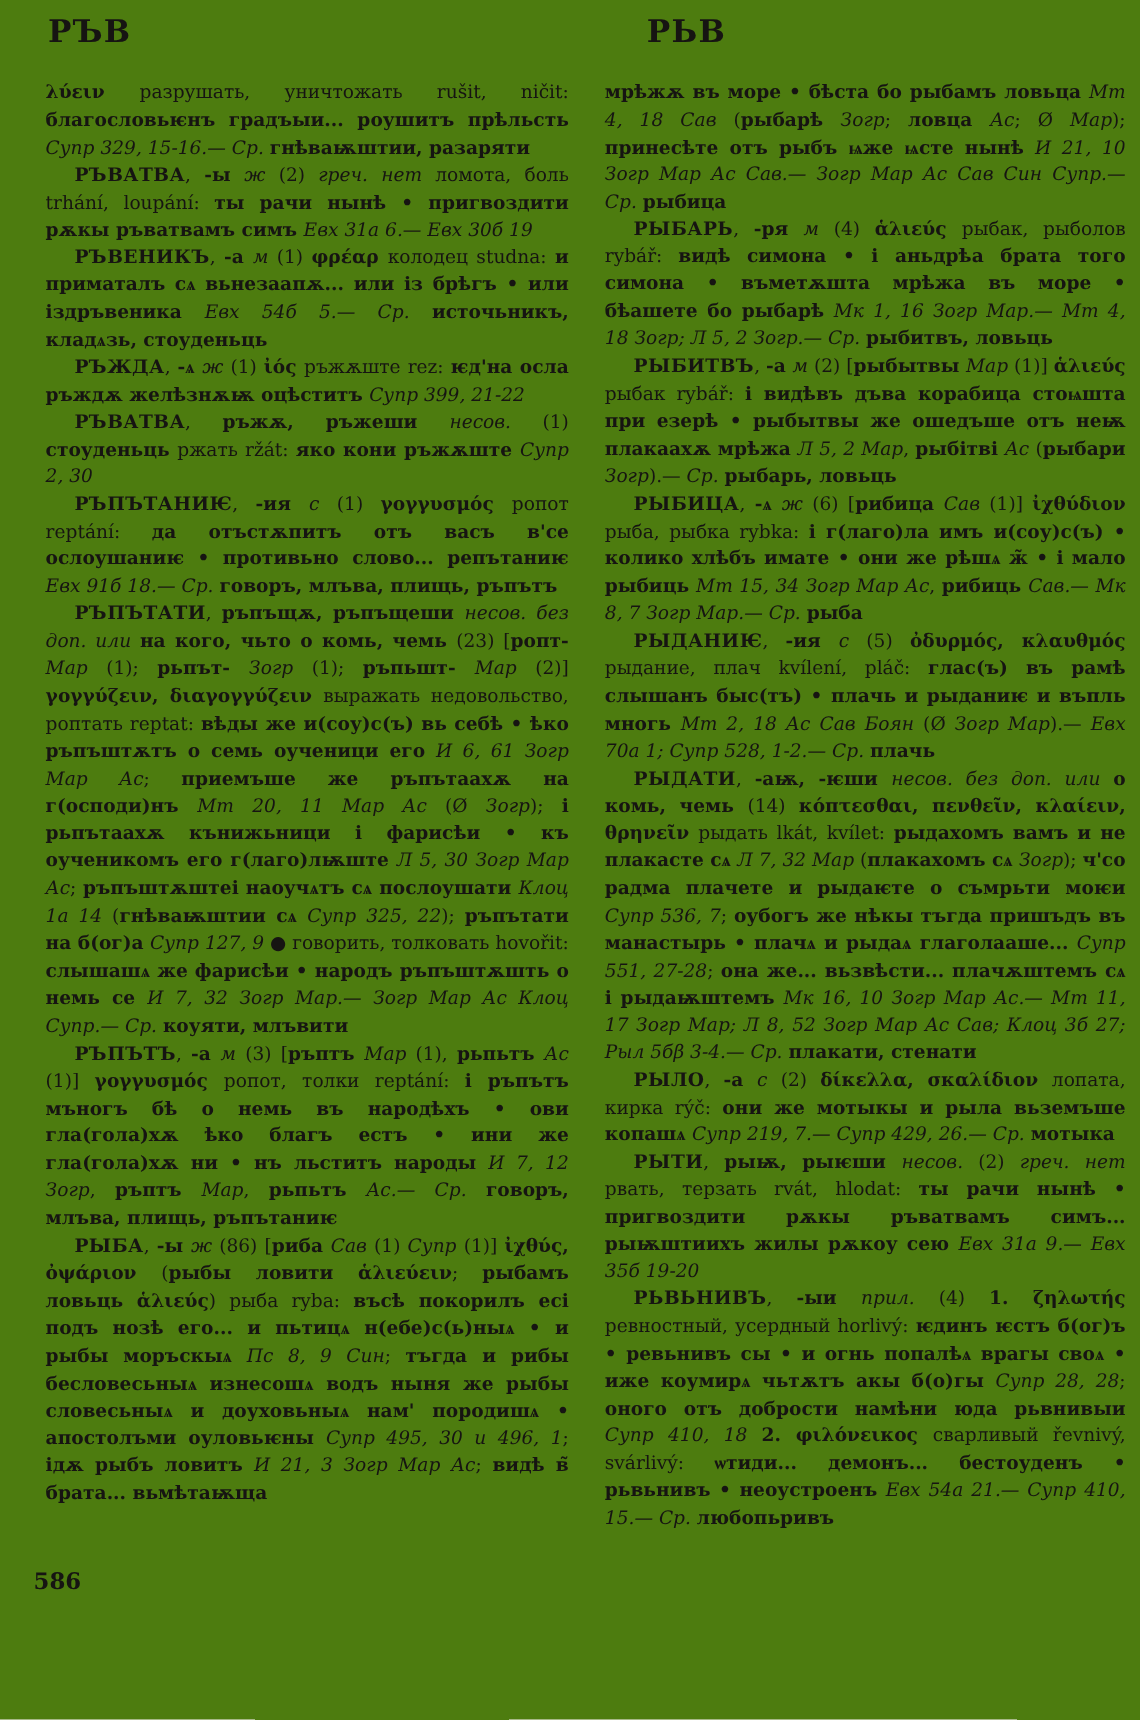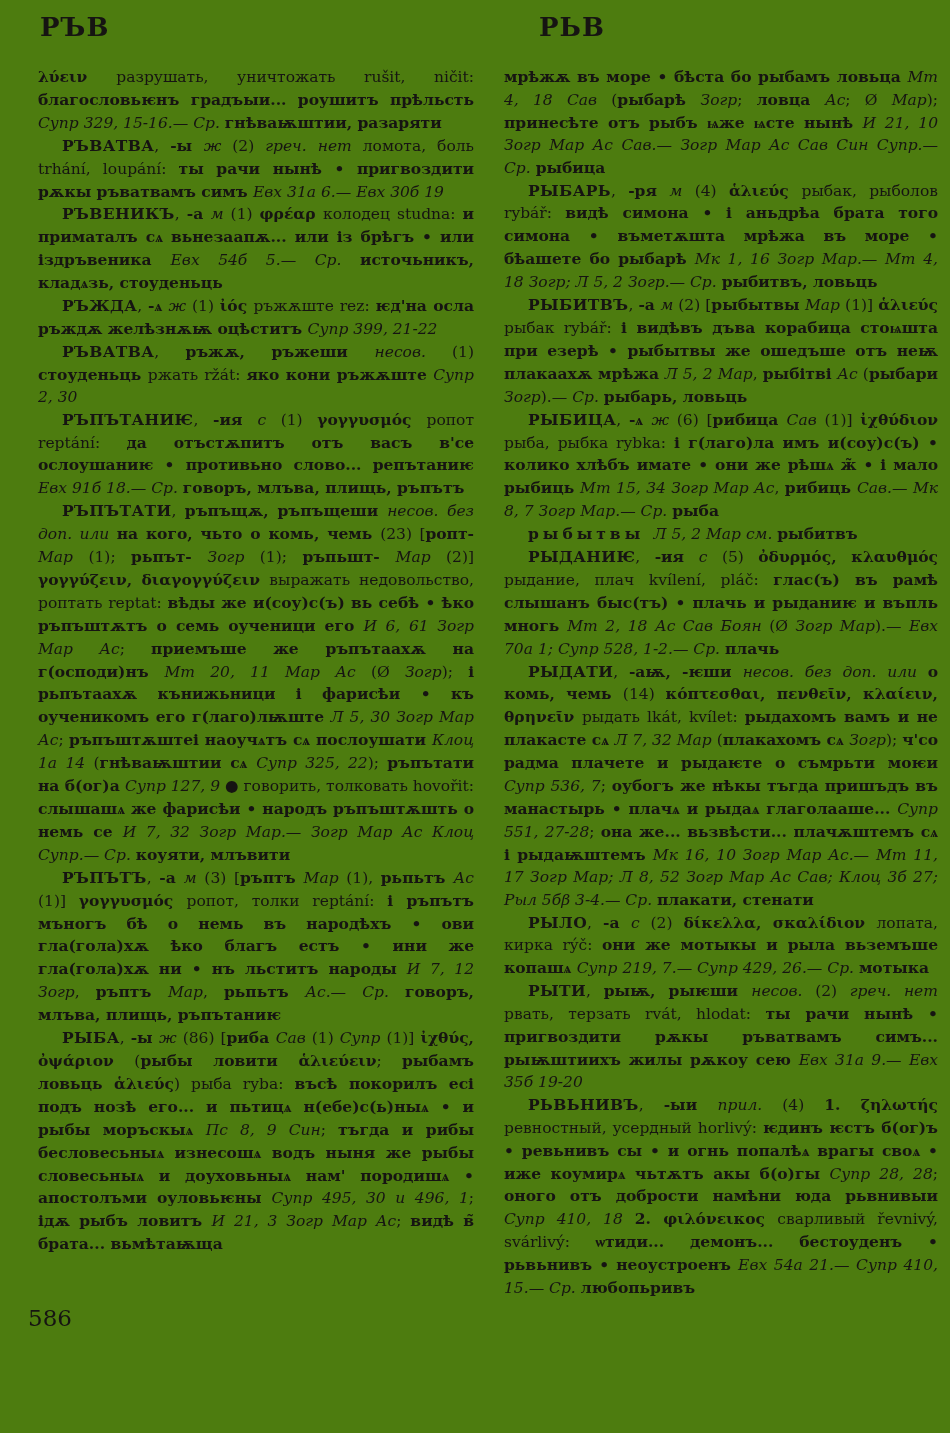--- a/index.html
+++ b/index.html
@@ -18,21 +18,21 @@
   }
   #col-right .rh{margin-left:35px;}
   .para{margin:0;text-indent:24px;}
   .para.noind{text-indent:0;}
   .seg-b{font-weight:bold;letter-spacing:0.4px;margin-top:20px;}
   .seg-o{font-weight:bold;}
   .seg-i{font-style:italic;}
   .seg-g{font-weight:bold;}
   .seg-n{font-weight:bold;}
   .seg-sp{font-weight:bold;letter-spacing:4px;}
-  .pagenum{position:absolute;left:28px;top:1308px;font-weight:normal;font-size:23px;}
+  .pagenum{position:absolute;left:28px;top:1308px;font-weight:bold;font-size:19px;}
 </style>
 </head>
 <body>
 
 <div class="page">
   <div class="col" id="col-left">
     <div class="rh">РЪВ</div>
     <div>
         <p class="para noind"><span class="seg-g">λύειν </span><span>разрушать, уничтожать rušit, ničit: </span><span class="seg-o">благословьѥнъ градъыи... роушитъ прѣльсть </span><span class="seg-i">Супр 329, 15-16.— Ср. </span><span class="seg-o">гнѣваѭштии, разаряти</span></p>
         <p class="para"><span class="seg-b">РЪВАТВА</span><span>, </span><span class="seg-o">-ы </span><span class="seg-i">ж </span><span>(2) </span><span class="seg-i">греч. нет </span><span>ломота, боль trhání, loupání: </span><span class="seg-o">ты рачи нынѣ • пригвоздити рѫкы ръватвамъ симъ </span><span class="seg-i">Евх 31а 6.— Евх 30б 19</span></p>
@@ -45,21 +45,20 @@
         <p class="para"><span class="seg-b">РЫБА</span><span>, </span><span class="seg-o">-ы </span><span class="seg-i">ж </span><span>(86) [</span><span class="seg-o">риба </span><span class="seg-i">Сав </span><span>(1) </span><span class="seg-i">Супр </span><span>(1)] </span><span class="seg-g">ἰχθύς, ὀψάριον </span><span>(</span><span class="seg-o">рыбы ловити </span><span class="seg-g">ἁλιεύειν</span><span>; </span><span class="seg-o">рыбамъ ловьць </span><span class="seg-g">ἁλιεύς</span><span>) рыба ryba: </span><span class="seg-o">въсѣ покорилъ есі подъ нозѣ его... и пьтицѧ н(ебе)с(ь)ныѧ • и рыбы моръскыѧ </span><span class="seg-i">Пс 8, 9 Син</span><span>; </span><span class="seg-o">тъгда и рибы бесловесьныѧ изнесошѧ водъ ныня же рыбы словесьныѧ и доуховьныѧ нам' породишѧ • апостолъми оуловьѥны </span><span class="seg-i">Супр 495, 30 и 496, 1</span><span>; </span><span class="seg-o">ідѫ рыбъ ловитъ </span><span class="seg-i">И 21, 3 Зогр Мар Ас</span><span>; </span><span class="seg-o">видѣ в̃ брата... вьмѣтаѭща</span></p>
       </div>
   </div>
   <div class="col" id="col-right">
     <div class="rh">РЬВ</div>
     <div>
         <p class="para noind"><span class="seg-o">мрѣжѫ въ море • бѣста бо рыбамъ ловьца </span><span class="seg-i">Мт 4, 18 Сав </span><span>(</span><span class="seg-o">рыбарѣ </span><span class="seg-i">Зогр</span><span>; </span><span class="seg-o">ловца </span><span class="seg-i">Ас</span><span>; Ø </span><span class="seg-i">Мар</span><span>); </span><span class="seg-o">принесѣте отъ рыбъ ѩже ѩсте нынѣ </span><span class="seg-i">И 21, 10 Зогр Мар Ас Сав.— Зогр Мар Ас Сав Син Супр.— Ср. </span><span class="seg-o">рыбица</span></p>
         <p class="para"><span class="seg-b">РЫБАРЬ</span><span>, </span><span class="seg-o">-ря </span><span class="seg-i">м </span><span>(4) </span><span class="seg-g">ἁλιεύς </span><span>рыбак, рыболов rybář: </span><span class="seg-o">видѣ симона • і аньдрѣа брата того симона • въметѫшта мрѣжа въ море • бѣашете бо рыбарѣ </span><span class="seg-i">Мк 1, 16 Зогр Мар.— Мт 4, 18 Зогр; Л 5, 2 Зогр.— Ср. </span><span class="seg-o">рыбитвъ, ловьць</span></p>
         <p class="para"><span class="seg-b">РЫБИТВЪ</span><span>, </span><span class="seg-o">-а </span><span class="seg-i">м </span><span>(2) [</span><span class="seg-o">рыбытвы </span><span class="seg-i">Мар </span><span>(1)] </span><span class="seg-g">ἁλιεύς </span><span>рыбак rybář: </span><span class="seg-o">і видѣвъ дъва корабица стоѩшта при езерѣ • рыбытвы же ошедъше отъ неѭ плакаахѫ мрѣжа </span><span class="seg-i">Л 5, 2 Мар</span><span>, </span><span class="seg-o">рыбітві </span><span class="seg-i">Ас </span><span>(</span><span class="seg-o">рыбари </span><span class="seg-i">Зогр</span><span>).— </span><span class="seg-i">Ср. </span><span class="seg-o">рыбарь, ловьць</span></p>
         <p class="para"><span class="seg-b">РЫБИЦА</span><span>, </span><span class="seg-o">-ѧ </span><span class="seg-i">ж </span><span>(6) [</span><span class="seg-o">рибица </span><span class="seg-i">Сав </span><span>(1)] </span><span class="seg-g">ἰχθύδιον </span><span>рыба, рыбка rybka: </span><span class="seg-o">і г(лаго)ла имъ и(соу)с(ъ) • колико хлѣбъ имате • они же рѣшѧ ж̃ • і мало рыбиць </span><span class="seg-i">Мт 15, 34 Зогр Мар Ас</span><span>, </span><span class="seg-o">рибиць </span><span class="seg-i">Сав.— Мк 8, 7 Зогр Мар.— Ср. </span><span class="seg-o">рыба</span></p>
-        <p class="para"><span class="seg-sp">рыбытвы </span><span class="seg-i">Л 5, 2 Мар см. </span><span class="seg-o">рыбитвъ</span></p>
         <p class="para"><span class="seg-b">РЫДАНИѤ</span><span>, </span><span class="seg-o">-ия </span><span class="seg-i">с </span><span>(5) </span><span class="seg-g">ὀδυρμός, κλαυθμός </span><span>рыдание, плач kvílení, pláč: </span><span class="seg-o">глас(ъ) въ рамѣ слышанъ быс(тъ) • плачь и рыданиѥ и въпль многь </span><span class="seg-i">Мт 2, 18 Ас Сав Боян </span><span>(Ø </span><span class="seg-i">Зогр Мар</span><span>).— </span><span class="seg-i">Евх 70а 1; Супр 528, 1-2.— Ср. </span><span class="seg-o">плачь</span></p>
         <p class="para"><span class="seg-b">РЫДАТИ</span><span>, </span><span class="seg-o">-аѭ, -ѥши </span><span class="seg-i">несов. без доп. или </span><span class="seg-o">о комь, чемь </span><span>(14) </span><span class="seg-g">κόπτεσθαι, πενθεῖν, κλαίειν, θρηνεῖν </span><span>рыдать lkát, kvílet: </span><span class="seg-o">рыдахомъ вамъ и не плакасте сѧ </span><span class="seg-i">Л 7, 32 Мар </span><span>(</span><span class="seg-o">плакахомъ сѧ </span><span class="seg-i">Зогр</span><span>); </span><span class="seg-o">ч'со радма плачете и рыдаѥте о съмрьти моѥи </span><span class="seg-i">Супр 536, 7</span><span>; </span><span class="seg-o">оубогъ же нѣкы тъгда пришъдъ въ манастырь • плачѧ и рыдаѧ глаголааше... </span><span class="seg-i">Супр 551, 27-28</span><span>; </span><span class="seg-o">она же... вьзвѣсти... плачѫштемъ сѧ і рыдаѭштемъ </span><span class="seg-i">Мк 16, 10 Зогр Мар Ас.— Мт 11, 17 Зогр Мар; Л 8, 52 Зогр Мар Ас Сав; Клоц 3б 27; Рыл 5бβ 3-4.— Ср. </span><span class="seg-o">плакати, стенати</span></p>
         <p class="para"><span class="seg-b">РЫЛО</span><span>, </span><span class="seg-o">-а </span><span class="seg-i">с </span><span>(2) </span><span class="seg-g">δίκελλα, σκαλίδιον </span><span>лопата, кирка rýč: </span><span class="seg-o">они же мотыкы и рыла вьземъше копашѧ </span><span class="seg-i">Супр 219, 7.— Супр 429, 26.— Ср. </span><span class="seg-o">мотыка</span></p>
         <p class="para"><span class="seg-b">РЫТИ</span><span>, </span><span class="seg-o">рыѭ, рыѥши </span><span class="seg-i">несов. </span><span>(2) </span><span class="seg-i">греч. нет </span><span>рвать, терзать rvát, hlodat: </span><span class="seg-o">ты рачи нынѣ • пригвоздити рѫкы ръватвамъ симъ... рыѭштиихъ жилы рѫкоу сею </span><span class="seg-i">Евх 31а 9.— Евх 35б 19-20</span></p>
         <p class="para"><span class="seg-b">РЬВЬНИВЪ</span><span>, </span><span class="seg-o">-ыи </span><span class="seg-i">прил. </span><span>(4) </span><span class="seg-n">1. </span><span class="seg-g">ζηλωτής </span><span>ревностный, усердный horlivý: </span><span class="seg-o">ѥдинъ ѥстъ б(ог)ъ • ревьнивъ сы • и огнь попалѣѧ врагы своѧ • иже коумирѧ чьтѫтъ акы б(о)гы </span><span class="seg-i">Супр 28, 28</span><span>; </span><span class="seg-o">оного отъ добрости намѣни юда рьвнивыи </span><span class="seg-i">Супр 410, 18 </span><span class="seg-n">2. </span><span class="seg-g">φιλόνεικος </span><span>сварливый řevnivý, svárlivý: </span><span class="seg-o">ѡтиди... демонъ... бестоуденъ • рьвьнивъ • неоустроенъ </span><span class="seg-i">Евх 54а 21.— Супр 410, 15.— Ср. </span><span class="seg-o">любопьривъ</span></p>
       </div>
   </div>
   <div class="pagenum">586</div>
 </div>
 

